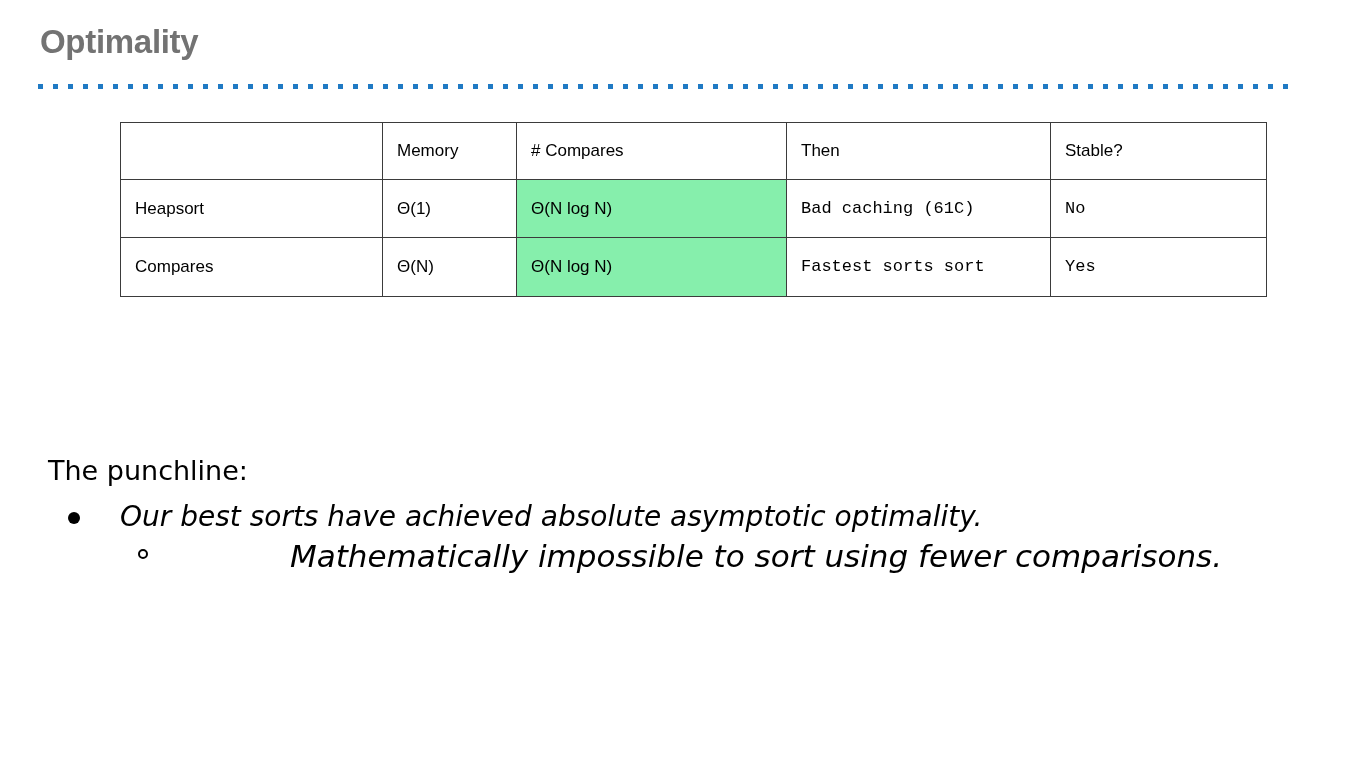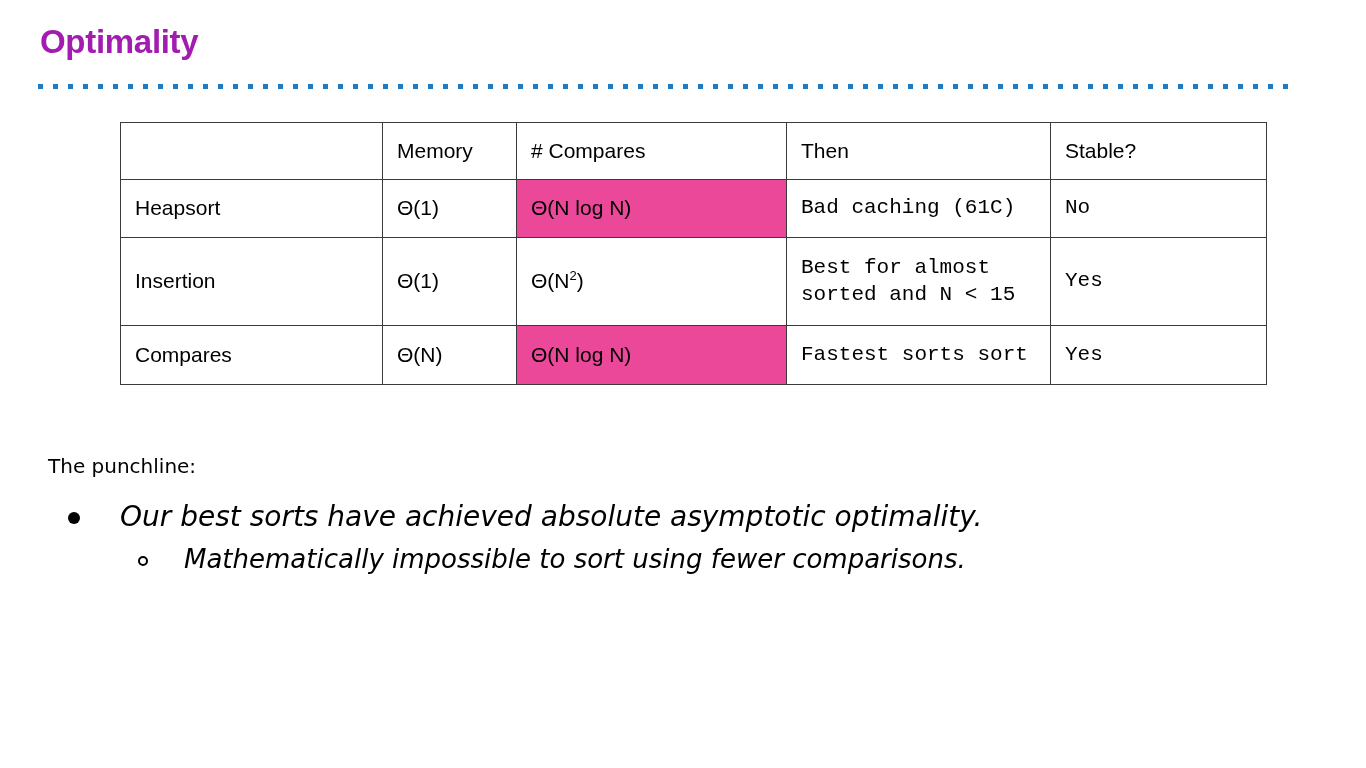--- a/index.html
+++ b/index.html
@@ -16,21 +16,21 @@
     position: relative;
   }
 
   
   #slide-title {
     position: absolute;
     left: 40px;
     top: 24px;
     font-size: 33px;
     font-weight: bold;
-    color: #a21caf;
+    color: #737373;
     letter-spacing: -0.3px;
     line-height: 1.1;
     white-space: nowrap;
   }
 
   
   #title-divider {
     position: absolute;
     left: 38px;
     top: 84px;
@@ -49,59 +49,59 @@
     left: 120px;
     top: 122px;
     width: 1146px;
     border-collapse: collapse;
     table-layout: fixed;
   }
   #compare-table td {
     border: 1.5px solid #3b3b3b;
     padding: 0 14px;
     vertical-align: middle;
-    font-size: 21px;
+    font-size: 17px;
     line-height: 1.28;
     color: #000000;
   }
   .col-algo   { width: 262px; }
   .col-mem    { width: 134px; }
   .col-cmp    { width: 270px; }
   .col-notes  { width: 264px; }
   .col-stable { width: 216px; }
 
   tr.row-header td { height: 56px; }
   tr.row-r0 td { height: 57px; }
   tr.row-r1 td { height: 87px; }
   tr.row-r2 td { height: 58px; }
   tr.row-r3 td { height: 56px; }
 
-  td.hl { background: #ec4899; }
+  td.hl { background: #86efac; }
 
   
   .alt-face {
     font-family: Liberation Mono, monospace;
     font-size: 19px;
   }
   .notes-cell { padding-top: 2px; padding-bottom: 2px; }
 
   sup { font-size: 0.62em; vertical-align: super; line-height: 0; }
 
   
   #punchline-block {
     position: absolute;
     left: 48px;
     top: 455px;
     width: 1280px;
     font-family: "DejaVu Sans", sans-serif;
   }
   #punchline-lead {
-    font-size: 20px;
+    font-size: 27px;
     line-height: 1.18;
-    margin-bottom: 20px;
+    margin-bottom: 12px;
   }
   ul.lvl1 {
     list-style: none;
     margin: 0;
     padding: 0;
   }
   ul.lvl1 > li {
     position: relative;
     padding-left: 72px;
     font-size: 28px;
@@ -119,23 +119,24 @@
     border-radius: 50%;
   }
   ul.lvl2 {
     list-style: none;
     margin: 0;
     padding: 0;
   }
   ul.lvl2 > li {
     position: relative;
     padding-left: 64px;
-    font-size: 26px;
+    font-size: 31px;
     line-height: 1.30;
-    margin-top: 9px;
+    margin-top: 2px;
+    text-align: center;
   }
   ul.lvl2 > li > .bullet-ring {
     position: absolute;
     left: 18px;
     top: 13px;
     width: 10px;
     height: 10px;
     border: 2px solid #000;
     border-radius: 50%;
     box-sizing: border-box;
@@ -166,30 +167,20 @@
     </tr>
 
     <tr class="row-r0">
       <td>Heapsort</td>
       <td>Θ(1)</td>
       <td class="hl">Θ(N log N)</td>
       <td class="alt-face notes-cell">Bad caching (61C)</td>
       <td class="alt-face">No</td>
     </tr>
 
-    <tr class="row-r1">
-      <td>Insertion</td>
-      <td>Θ(1)</td>
-      <td><span>Θ(N</span><sup>2</sup><span>)</span></td>
-      <td class="alt-face notes-cell">
-          <div>Best for almost</div>
-          <div>sorted and N &lt; 15</div>
-        </td>
-      <td class="alt-face">Yes</td>
-    </tr>
 
     <tr class="row-r2">
       <td>Compares</td>
       <td>Θ(N)</td>
       <td class="hl">Θ(N log N)</td>
       <td class="alt-face notes-cell">Fastest sorts sort</td>
       <td class="alt-face">Yes</td>
     </tr>
 
   </tbody>

